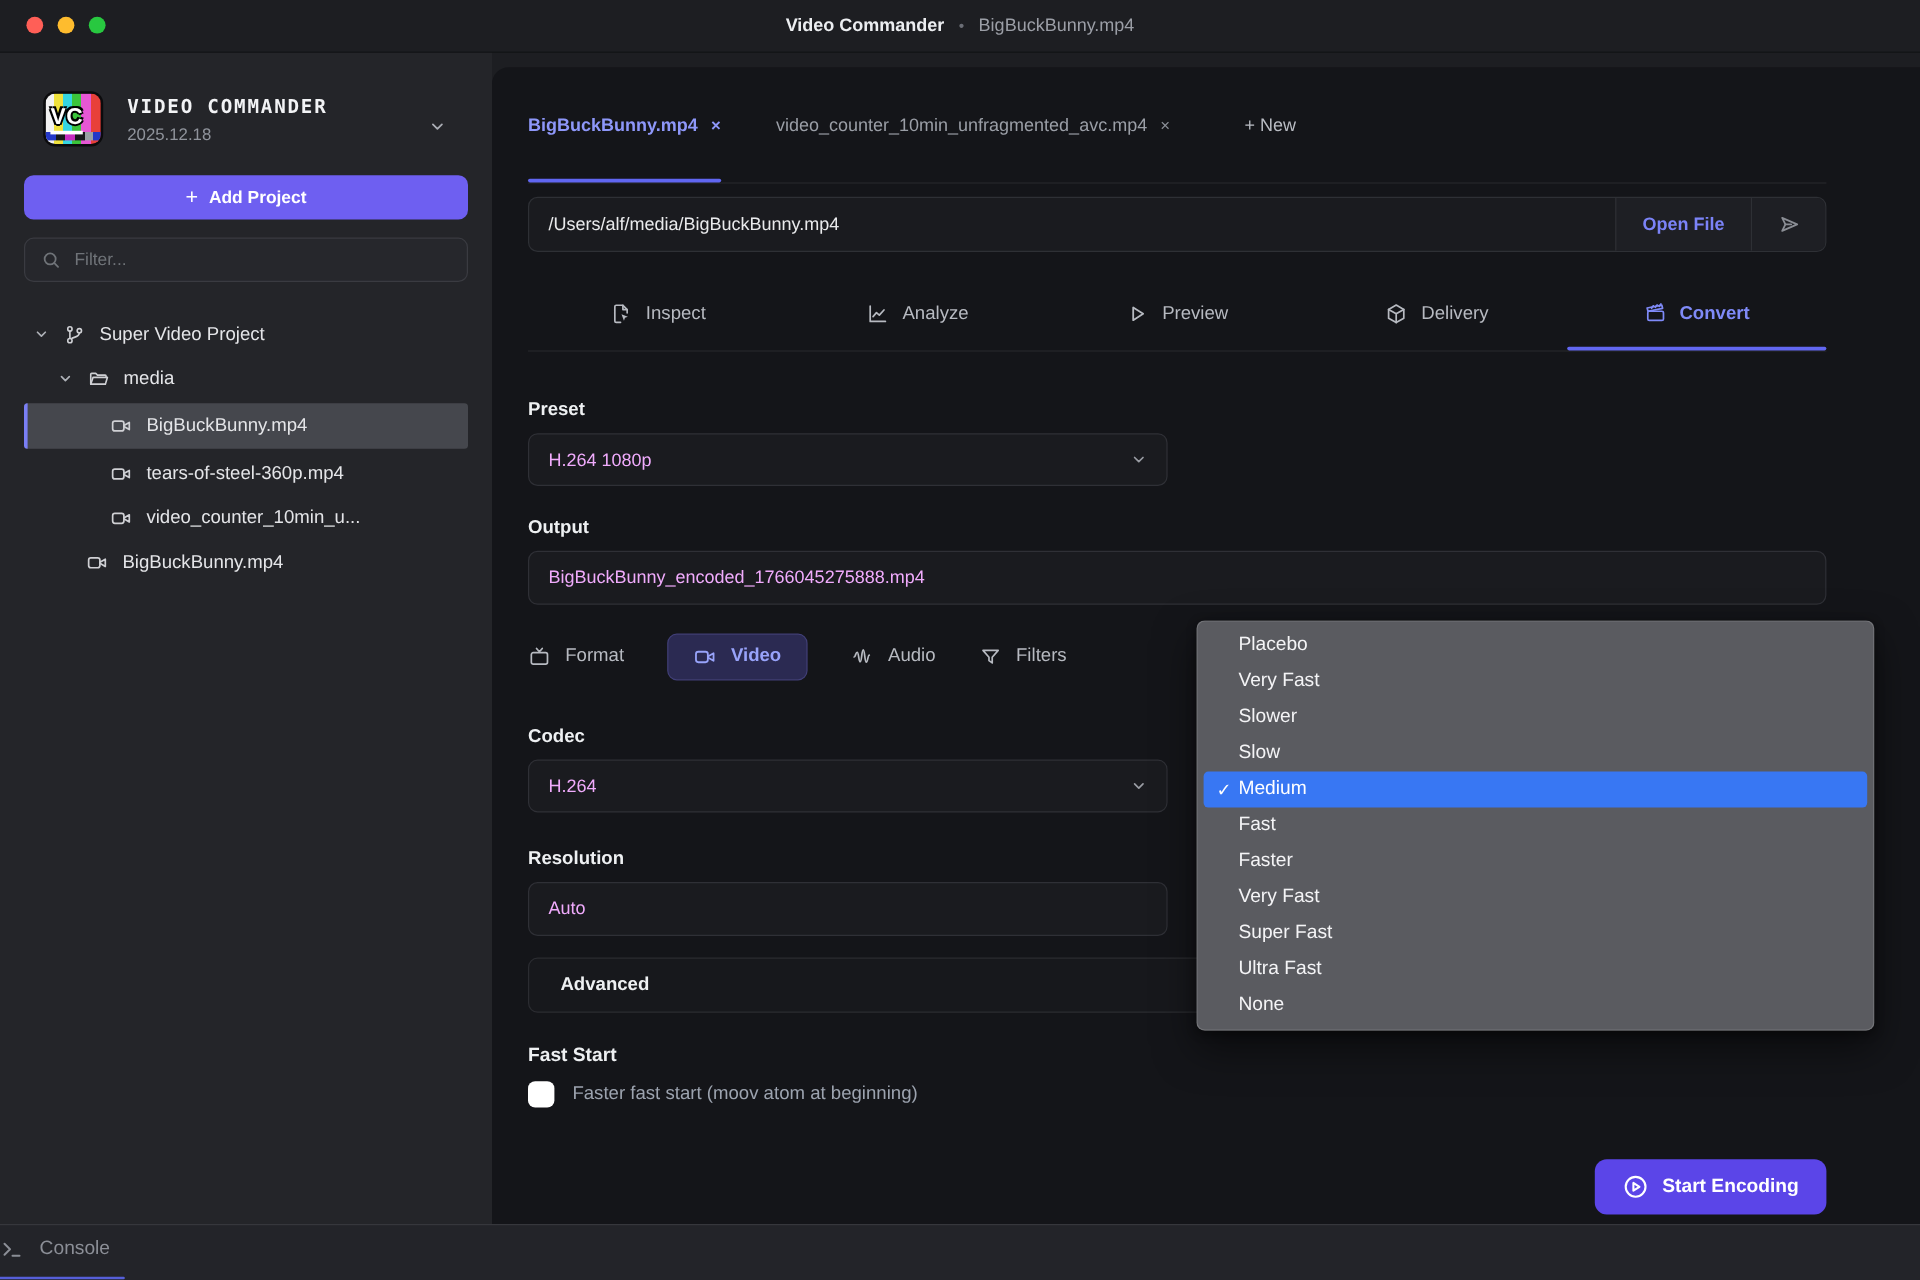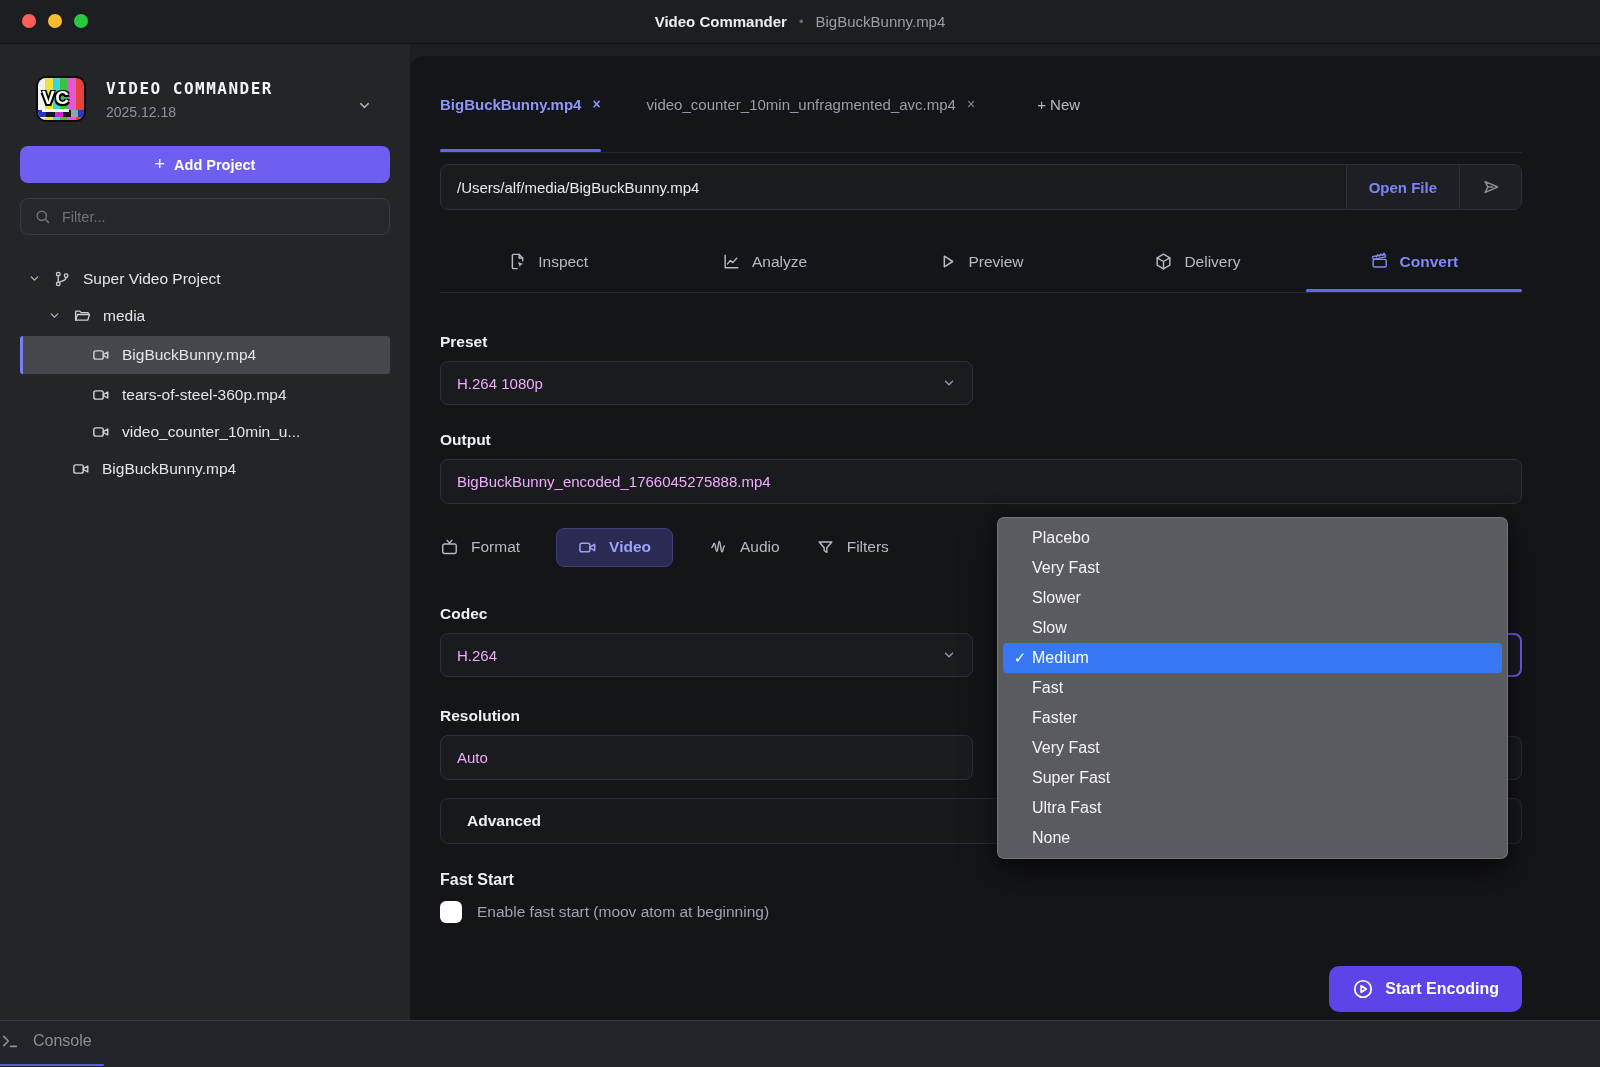--- a/index.html
+++ b/index.html
@@ -146,21 +146,21 @@
   .consolebar{ position:absolute; left:0; right:0; bottom:0; height:47px; background:#232429;
     border-top:1px solid #36373c; display:flex; justify-content:flex-start; align-items:center;
     padding-right:70px; }
   .console-tab{ position:relative; display:flex; align-items:center; gap:13px;
     color:#8b8e96; font-size:16px; padding-bottom:6px; cursor:pointer; }
   .console-tab::after{ content:""; position:absolute; left:-4px; right:-12px; bottom:-9px;
     height:2px; background:#565fd9; border-radius:1px; }
 
   
   .dropdown{
-    position:absolute; left:997px; top:517px; width:511px; z-index:50;
+    position:absolute; left:997px; top:517px; width:565px; z-index:50;
     background:#5a5b60; border:1px solid rgba(255,255,255,.16); border-radius:7px;
     padding:5px 0; box-shadow:0 14px 34px rgba(0,0,0,.5), 0 2px 8px rgba(0,0,0,.35);text-align:center;
   }
   .menu-item{ height:30px; display:flex; align-items:center; padding:0 10px;
     font-size:16px; color:#f4f4f6; cursor:pointer; }
   .menu-item .check{ width:24px; flex:none; font-size:15px; }
   .menu-item.selected{ margin:0 5px; padding:0 5px; background:#3877f3; border-radius:4px; color:#fff; }
 </style>
 </head>
 <body>
@@ -437,21 +437,21 @@
           <div class="input" style="width:100%;">Auto</div>
         </div>
         <div class="ghost-box"></div>
       </div>
 
       <div class="advanced">Advanced</div>
 
       <div class="faststart-label">Fast Start</div>
       <div class="check-row">
         <div class="checkbox"></div>
-        <div class="check-caption">Enable fast start (moov atom at beginning)</div>
+        <div class="check-caption">Faster fast start (moov atom at beginning)</div>
       </div>
     </div>
   </div>
 
   <div class="start-btn">
     <span>
       <svg width="22" height="22" viewBox="0 0 24 24" fill="none" stroke="currentColor" stroke-width="1.9" stroke-linecap="round" stroke-linejoin="round">
             <circle cx="12" cy="12" r="9"></circle>
             <path d="M10 8.5v7L15.5 12z"></path>
           </svg>

